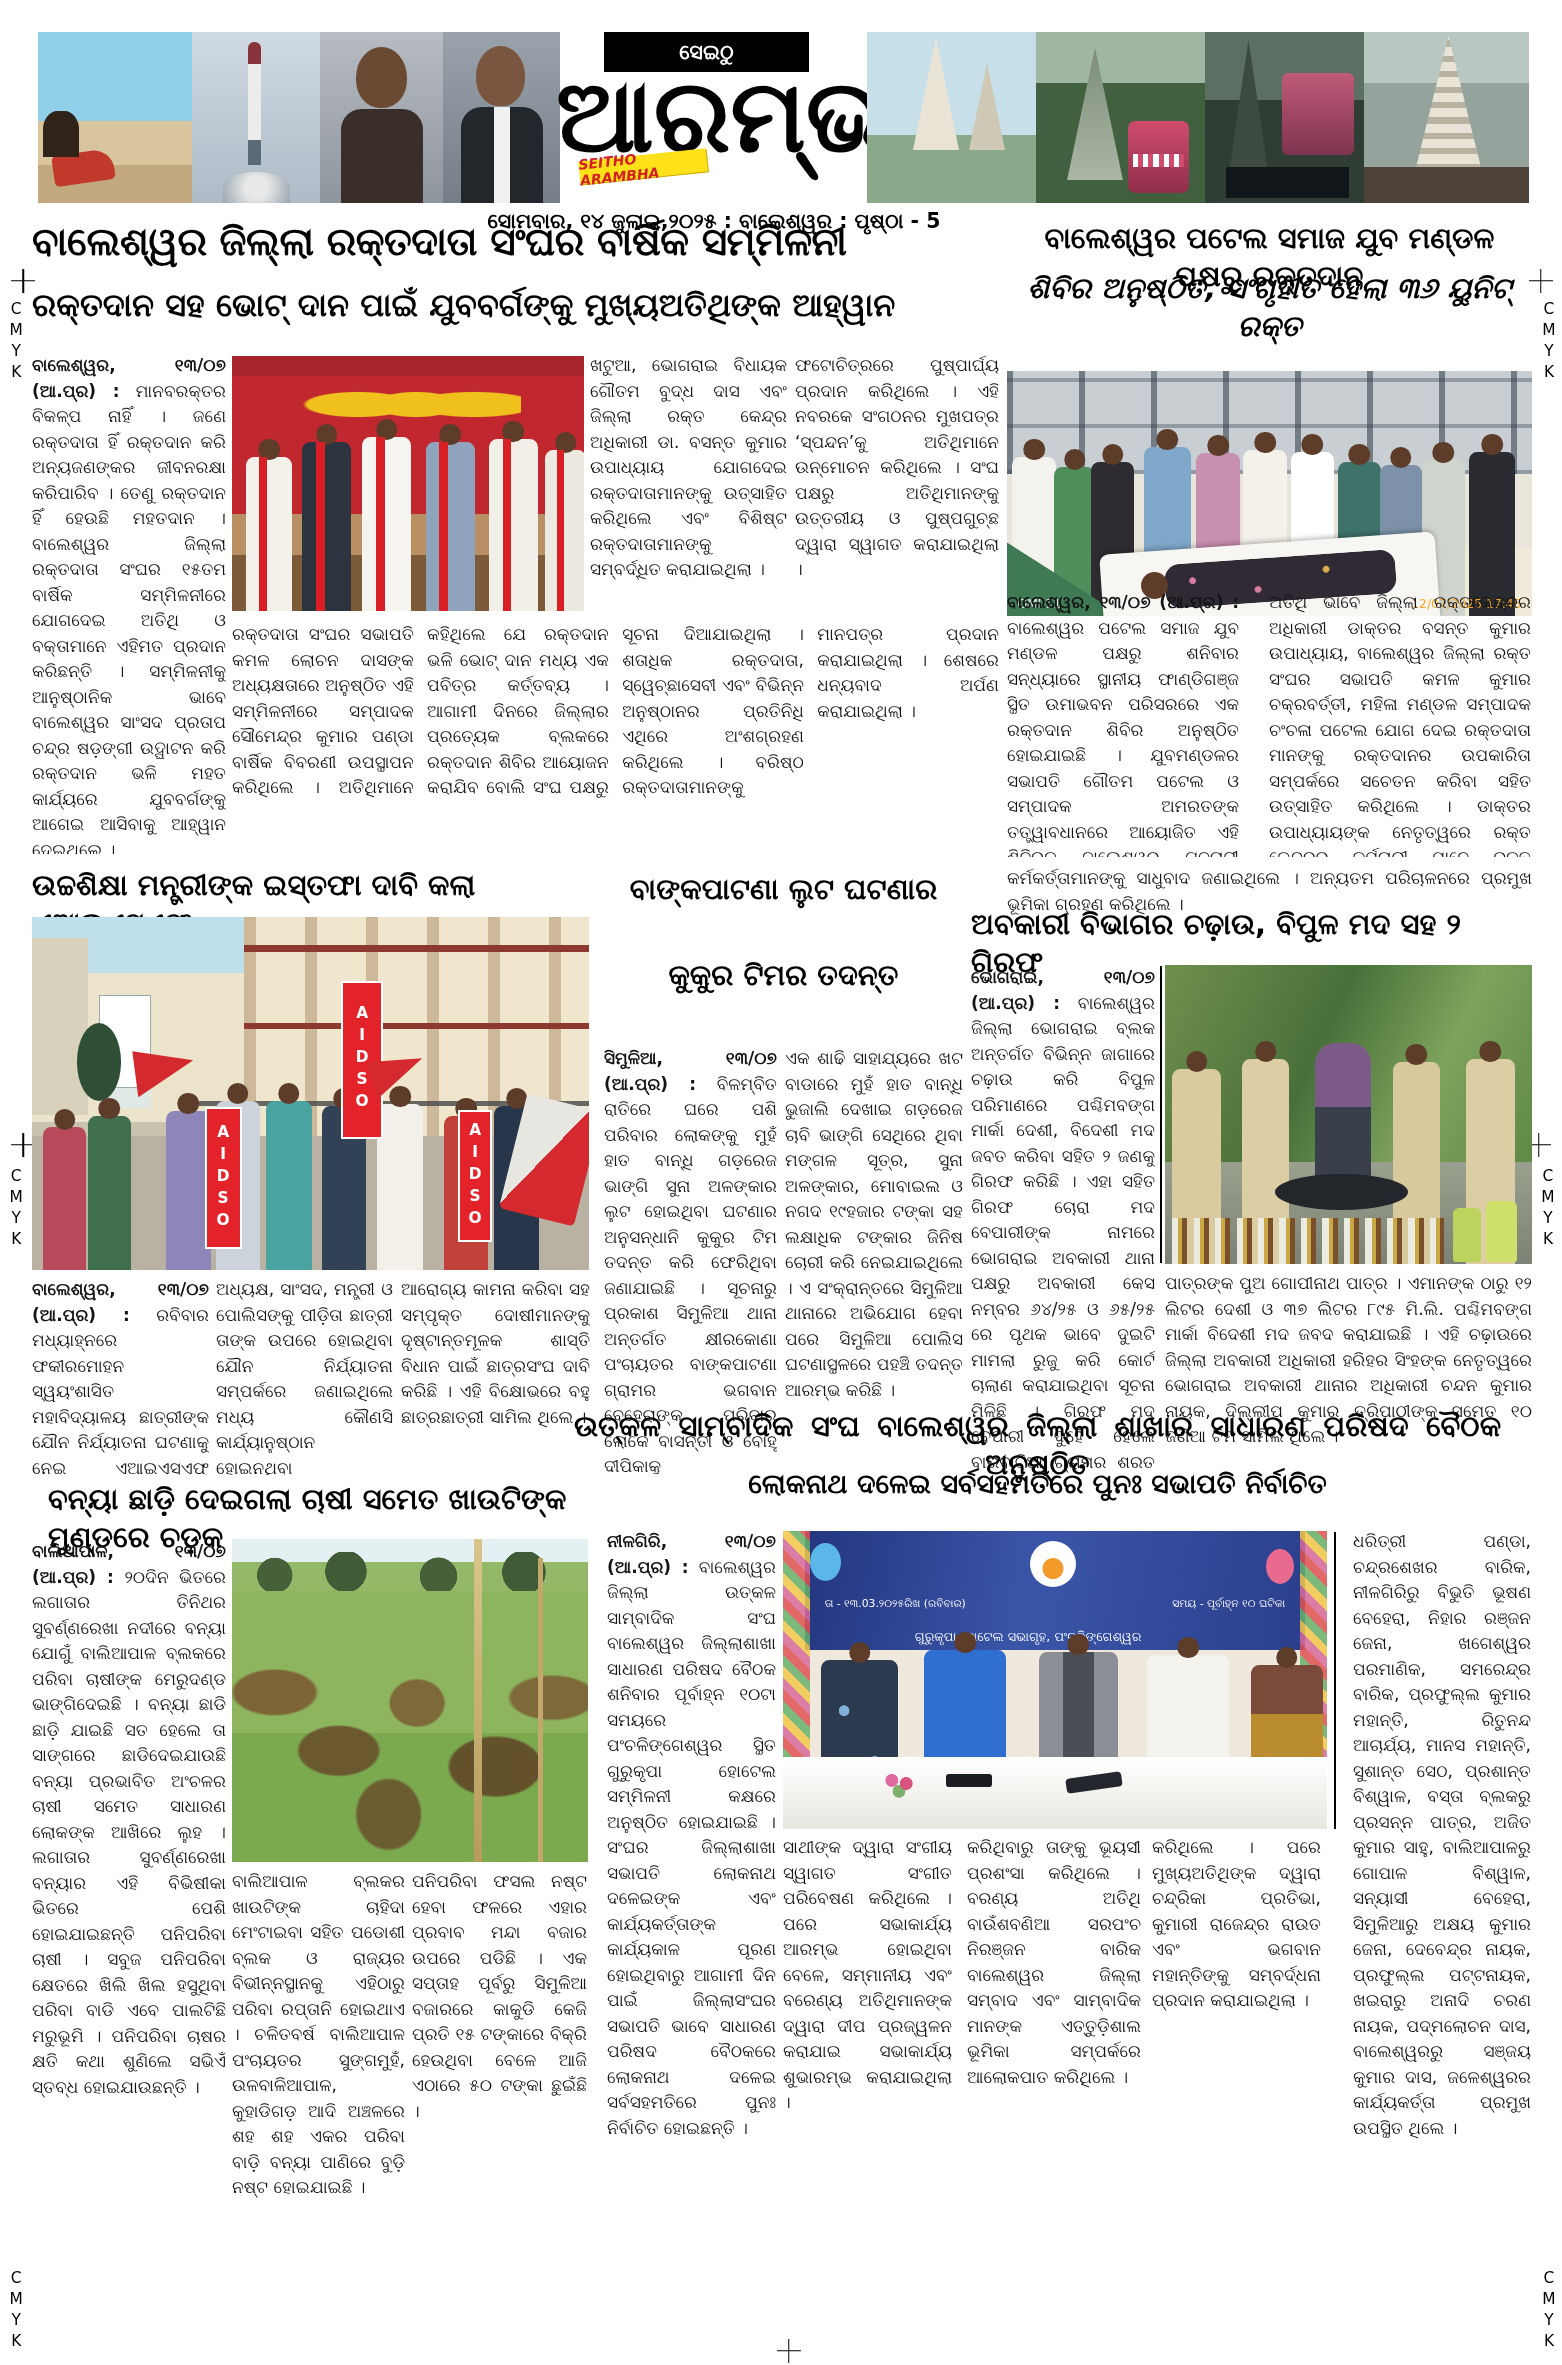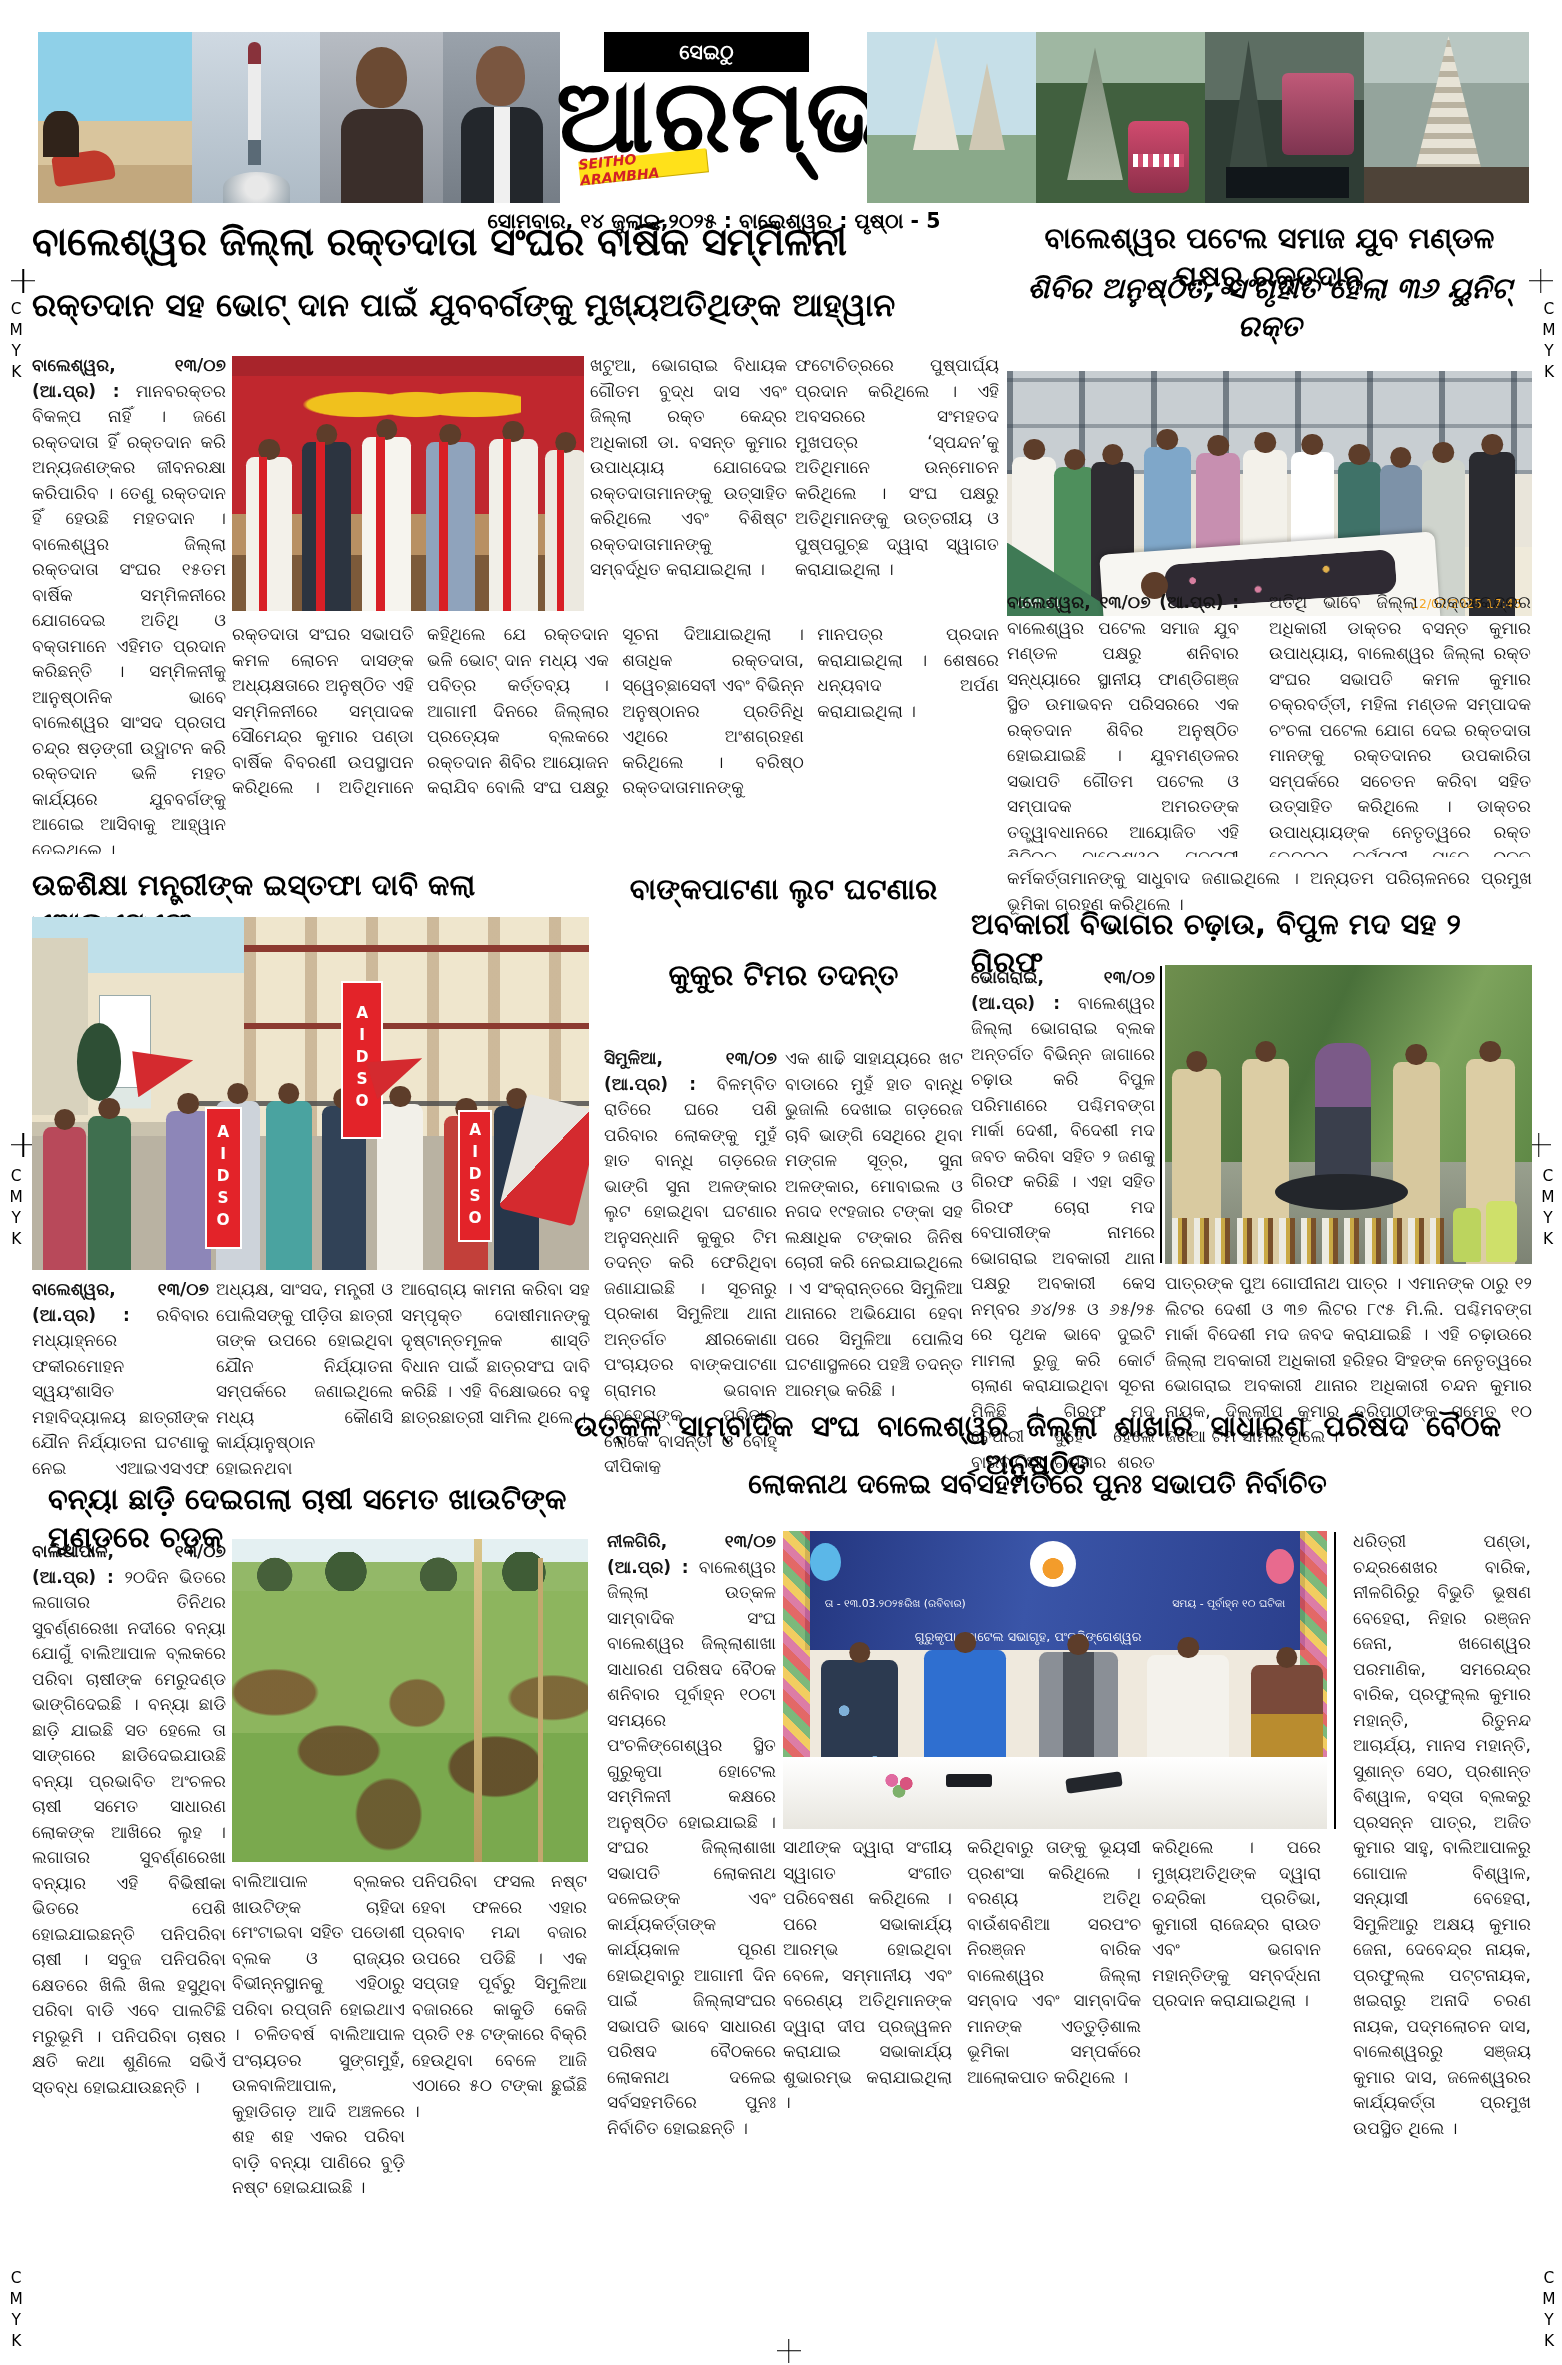--- a/index.html
+++ b/index.html
@@ -119,21 +119,21 @@
     <div class="abs" style="left:16%;top:4%;width:66%;height:30%;background:radial-gradient(ellipse at 30% 50%,#f0c11d 0 22%,transparent 24%),radial-gradient(ellipse at 55% 50%,#f0c11d 0 22%,transparent 24%),radial-gradient(ellipse at 80% 50%,#f0c11d 0 22%,transparent 24%);"></div>
     <div class="fig scarf" style="left:4%;width:46px;height:154px;background:#f3f1ea;"></div>
     <div class="fig scarf" style="left:20%;width:49px;height:169px;background:#2c3440;"></div>
     <div class="fig scarf" style="left:37%;width:49px;height:174px;background:#f6f4ee;"></div>
     <div class="fig scarf" style="left:55%;width:49px;height:169px;background:#8fa3bc;"></div>
     <div class="fig scarf" style="left:73%;width:49px;height:172px;background:#f1efe8;"></div>
     <div class="fig scarf" style="left:89%;width:41px;height:161px;background:#ece9e0;"></div>
   </div>
 
   <div class="abs body-col" style="left:590px;top:353px;width:197px;height:262px;">ଖଟୁଆ, ଭୋଗରାଇ ବିଧାୟକ ଗୌତମ ବୁଦ୍ଧ ଦାସ ଏବଂ ଜିଲ୍ଲା ରକ୍ତ କେନ୍ଦ୍ର ଅଧିକାରୀ ଡା. ବସନ୍ତ କୁମାର ଉପାଧ୍ୟାୟ ଯୋଗଦେଇ ରକ୍ତଦାତାମାନଙ୍କୁ ଉତ୍ସାହିତ କରିଥିଲେ ଏବଂ ବିଶିଷ୍ଟ ରକ୍ତଦାତାମାନଙ୍କୁ ସମ୍ବର୍ଦ୍ଧିତ କରାଯାଇଥିଲା ।</div>
-  <div class="abs body-col" style="left:795px;top:353px;width:204px;height:262px;">ଫଟୋଚିତ୍ରରେ ପୁଷ୍ପାର୍ଘ୍ୟ ପ୍ରଦାନ କରିଥିଲେ । ଏହି ଅବସରରେ ସଂମହତଦ ମୁଖପତ୍ର ‘ସ୍ପନ୍ଦନ’କୁ ଅତିଥିମାନେ ଉନ୍ମୋଚନ କରିଥିଲେ । ସଂଘ ପକ୍ଷରୁ ଅତିଥିମାନଙ୍କୁ ଉତ୍ତରୀୟ ଓ ପୁଷ୍ପଗୁଚ୍ଛ ଦ୍ୱାରା ସ୍ୱାଗତ କରାଯାଇଥିଲା ।</div>
+  <div class="abs body-col" style="left:795px;top:353px;width:204px;height:262px;">ଫଟୋଚିତ୍ରରେ ପୁଷ୍ପାର୍ଘ୍ୟ ପ୍ରଦାନ କରିଥିଲେ । ଏହି ନବରକେ ସଂଗଠନର ମୁଖପତ୍ର ‘ସ୍ପନ୍ଦନ’କୁ ଅତିଥିମାନେ ଉନ୍ମୋଚନ କରିଥିଲେ । ସଂଘ ପକ୍ଷରୁ ଅତିଥିମାନଙ୍କୁ ଉତ୍ତରୀୟ ଓ ପୁଷ୍ପଗୁଚ୍ଛ ଦ୍ୱାରା ସ୍ୱାଗତ କରାଯାଇଥିଲା ।</div>
   <div class="abs body-col" style="left:232px;top:622px;width:767px;height:232px;column-count:4;column-gap:13.3px;">ରକ୍ତଦାତା ସଂଘର ସଭାପତି କମଳ ଲୋଚନ ଦାସଙ୍କ ଅଧ୍ୟକ୍ଷତାରେ ଅନୁଷ୍ଠିତ ଏହି ସମ୍ମିଳନୀରେ ସମ୍ପାଦକ ସୌମେନ୍ଦ୍ର କୁମାର ପଣ୍ଡା ବାର୍ଷିକ ବିବରଣୀ ଉପସ୍ଥାପନ କରିଥିଲେ । ଅତିଥିମାନେ କହିଥିଲେ ଯେ ରକ୍ତଦାନ ଭଳି ଭୋଟ୍ ଦାନ ମଧ୍ୟ ଏକ ପବିତ୍ର କର୍ତ୍ତବ୍ୟ । ଆଗାମୀ ଦିନରେ ଜିଲ୍ଲାର ପ୍ରତ୍ୟେକ ବ୍ଲକରେ ରକ୍ତଦାନ ଶିବିର ଆୟୋଜନ କରାଯିବ ବୋଲି ସଂଘ ପକ୍ଷରୁ ସୂଚନା ଦିଆଯାଇଥିଲା । ଶତାଧିକ ରକ୍ତଦାତା, ସ୍ୱେଚ୍ଛାସେବୀ ଏବଂ ବିଭିନ୍ନ ଅନୁଷ୍ଠାନର ପ୍ରତିନିଧି ଏଥିରେ ଅଂଶଗ୍ରହଣ କରିଥିଲେ । ବରିଷ୍ଠ ରକ୍ତଦାତାମାନଙ୍କୁ ମାନପତ୍ର ପ୍ରଦାନ କରାଯାଇଥିଲା । ଶେଷରେ ଧନ୍ୟବାଦ ଅର୍ପଣ କରାଯାଇଥିଲା ।</div>
 
   <div class="abs h-l center" style="left:1007px;top:220px;width:525px;">ବାଲେଶ୍ୱର ପଟେଲ ସମାଜ ଯୁବ ମଣ୍ଡଳ ପକ୍ଷରୁ ରକ୍ତଦାନ</div>
   <div class="abs h-l center" style="left:1007px;top:270px;width:525px;font-style:italic;">ଶିବିର ଅନୁଷ୍ଠିତ, ସଂଗୃହୀତ ହେଲା ୩୬ ୟୁନିଟ୍ ରକ୍ତ</div>
 
   <div class="photo" style="left:1007px;top:339px;width:525px;height:245px;background:linear-gradient(#c8ced2 0 42%,#e9e5da 42% 72%,#efeada 72%);margin-top:32px;">
     <div class="abs" style="left:0;top:0;width:100%;height:42%;background:repeating-linear-gradient(90deg,rgba(45,58,70,.55) 0 6.1px,transparent 6.1px 72px),repeating-linear-gradient(0deg,rgba(45,58,70,.35) 0 4.1px,transparent 4.1px 46px);"></div>
     <div class="fig" style="left:1%;width:44px;height:159px;background:#f4f2ec;"></div>
     <div class="fig" style="left:9%;width:41px;height:149px;background:#4e8f5c;"></div>
     <div class="fig" style="left:16%;width:43px;height:154px;background:#2e2c31;"></div>

